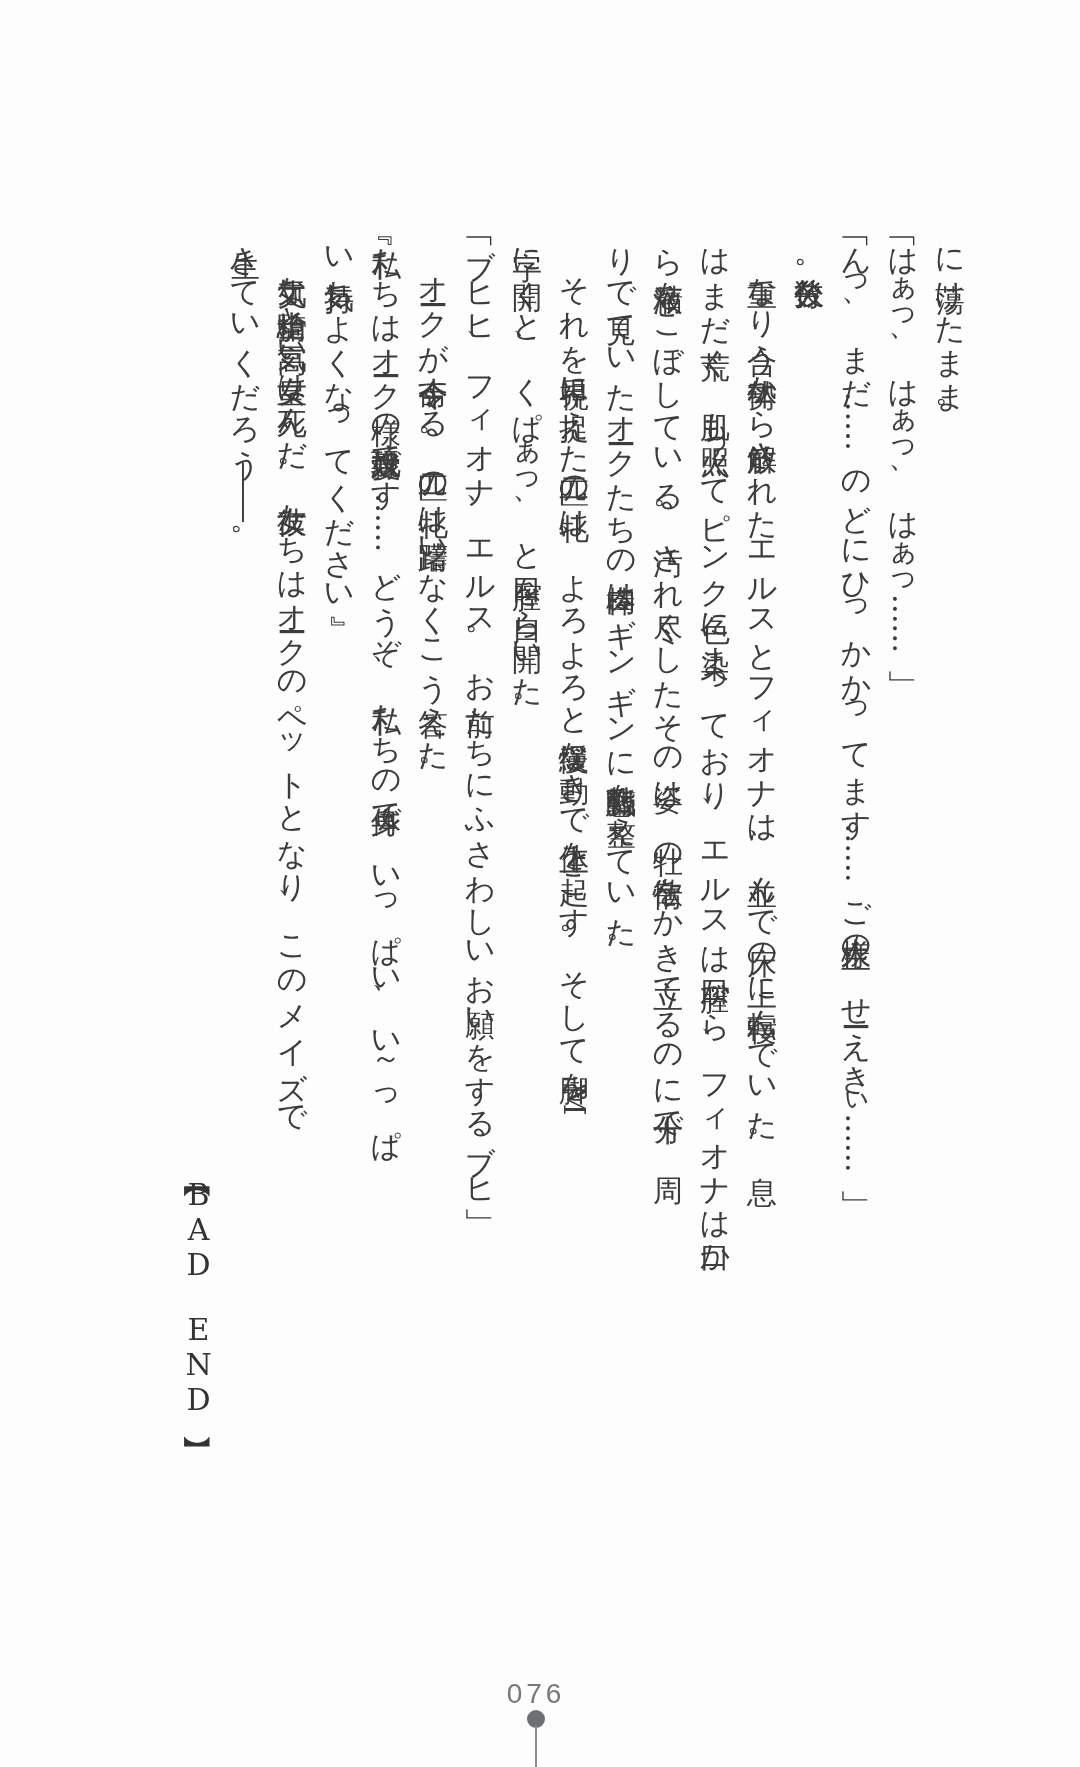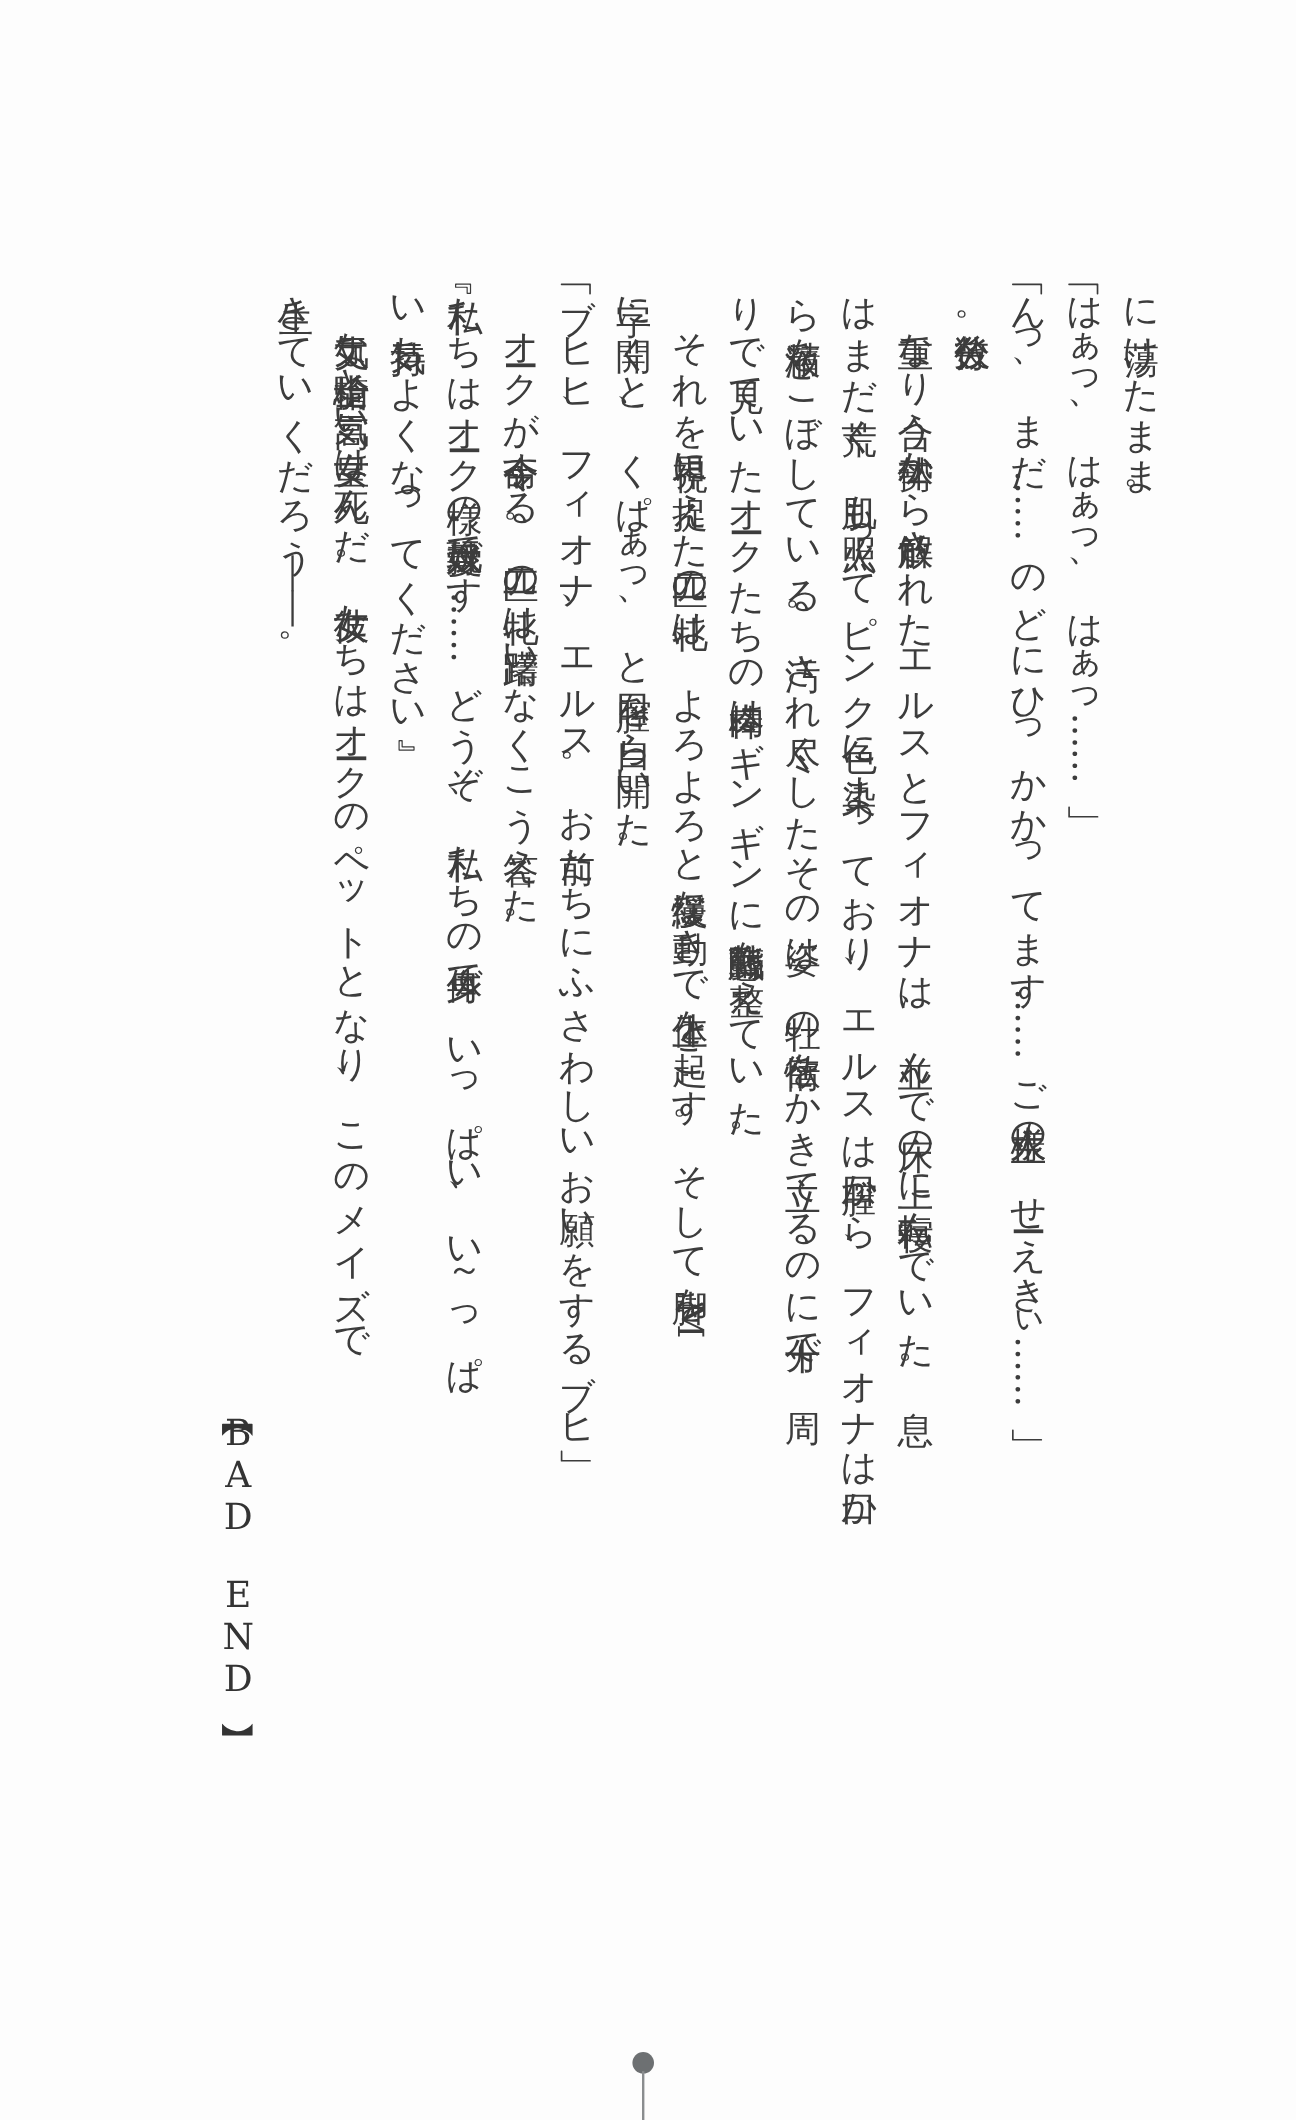--- a/index.html
+++ b/index.html
@@ -91,17 +91,18 @@
       <p>字に開くと、くぱぁっ、と膣口を自ら開いた。</p>
       <p>「ブヒヒ、フィオナ、エルス。お前たちにふさわしいお願いをするブヒ」</p>
       <p class="indent">オークが命令する。二匹の牝は躊躇いなくこう答えた。</p>
       <p>『私たちはオーク様の愛玩奴隷です……どうぞ、私たちの身体で、いっぱい、い～っぱ</p>
       <p>い気持ちよくなってください』</p>
       <p class="indent">気丈な槍騎士と気高い皇女は死んだ。彼女たちはオークのペットとなり、このメイズで</p>
       <p>生きていくだろう――。</p>
       <p class="ending">【BAD　END】</p>
   </main>
 
+  <div class="pagenum">076</div>
 
   <div class="ornament-dot"></div>
   <div class="ornament-stem"></div>
 
 </div>
 
 </body></html>

